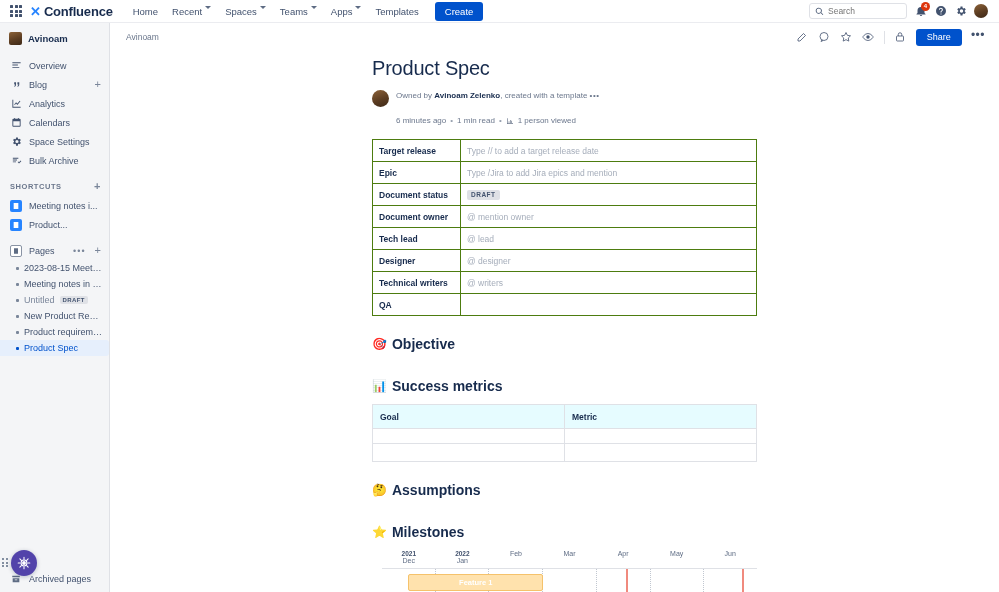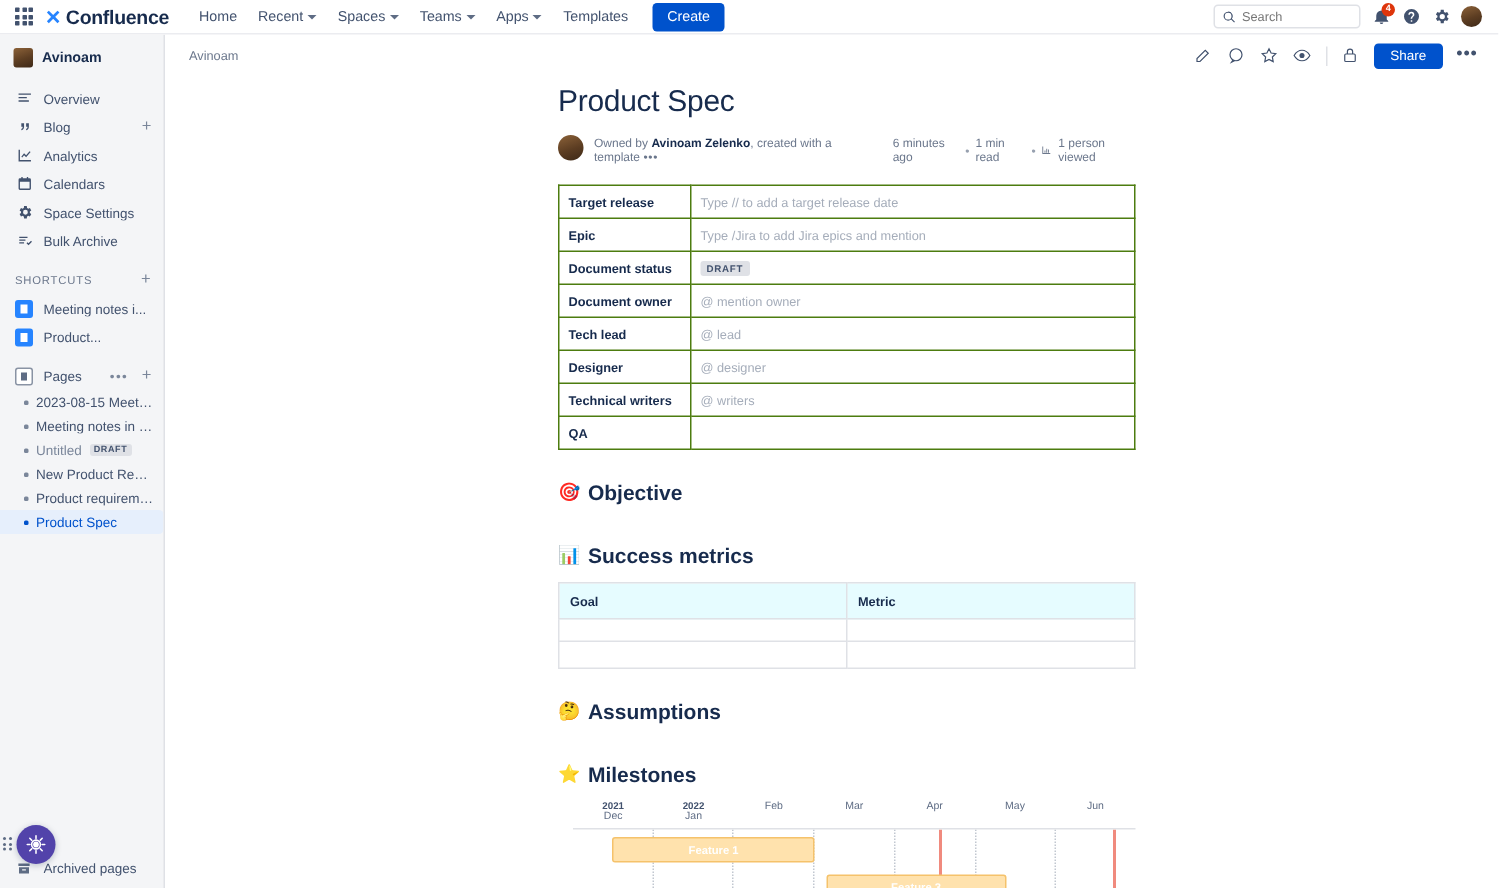--- a/index.html
+++ b/index.html
@@ -21,21 +21,21 @@
   }
   .appswitch { width: 16px; height: 16px; display: grid;
     grid-template-columns: repeat(3,3px); grid-template-rows: repeat(3,3px);
     gap: 1.5px; align-content: center; justify-content: center; cursor: pointer; }
   .appswitch i { background: #42526e; border-radius: 0.5px; display: block; width:3px; height:3px;}
   .logo { display: flex; align-items: center; margin-left: 6px; cursor: pointer; }
   .logo-mark { color: #2684ff; font-size: 13px; font-weight: 700; line-height: 1; margin-right: 3px; }
   .logo-text { font-size: 13px; font-weight: 700; color: #172b4d; letter-spacing: -0.2px; }
   .navitems { display: flex; align-items: center; margin-left: 14px; gap: 2px; }
   .navitem { font-size: 9.5px; color: #42526e; padding: 4px 6px; border-radius: 3px;
-    cursor: pointer; display: flex; align-items: center; gap: 3px; white-space: nowrap; }
+    cursor: pointer; display: flex; gap: 3px; white-space: nowrap; }
   .caret { width: 0; height: 0; border-left: 3px solid transparent;
     border-right: 3px solid transparent; border-top: 3.5px solid #5e6c84; display: inline-block; }
   .create-btn { background: #0052cc; color: #fff; font-size: 9.5px; font-weight: 500;
     padding: 4px 10px; border-radius: 3px; margin-left: 8px; cursor: pointer; border: none; }
   .nav-right { margin-left: auto; display: flex; align-items: center; gap: 7px; padding-right: 3px; }
   .searchbox { width: 98px; height: 16px; border: 1px solid #dfe1e6; border-radius: 3px;
     display: flex; align-items: center; padding: 0 5px; gap: 4px; background: #fff; cursor: text; }
   .searchbox input { border: none; outline: none; font-size: 8.5px; color: #7a869a;
     width: 100%; font-family: inherit; background: transparent; }
   .ico { width: 13px; height: 13px; display: inline-flex; align-items: center;
@@ -59,21 +59,21 @@
   .space-name { font-size: 9.5px; font-weight: 600; color: #172b4d; overflow: hidden;
     text-overflow: ellipsis; white-space: nowrap; }
   .snav { padding: 2px 0 0 0; }
   .snav-item { display: flex; align-items: center; gap: 7px; padding: 3.5px 8px 3.5px 10px;
     font-size: 9px; color: #42526e; cursor: pointer; position: relative; }
   .snav-item .sico { width: 12px; height: 12px; flex: none; display: flex;
     align-items: center; justify-content: center; }
   .snav-item .sico svg { width: 11px; height: 11px; fill: #42526e; }
   .snav-label { overflow: hidden; text-overflow: ellipsis; white-space: nowrap; flex: 1; }
   .plus { margin-left: auto; color: #7a869a; font-size: 11px; line-height: 1; cursor: pointer; }
-  .section-title { font-size: 7.5px; font-weight: 400; color: #6b778c; letter-spacing: 0.55px;
+  .section-title { font-size: 7.5px; font-weight: 700; color: #6b778c; letter-spacing: 0.55px;
     text-transform: uppercase; padding: 11px 8px 4px 10px; display: flex; align-items: center; }
   .pageicon-blue { width: 12px; height: 12px; border-radius: 2px; background: #2684ff;
     display: flex; align-items: center; justify-content: center; flex: none; }
   .pageicon-blue svg { width: 8px; height: 8px; fill: #fff; }
   .pageicon-grey { width: 12px; height: 12px; border: 1px solid #8993a4; border-radius: 2px;
     display: flex; align-items: center; justify-content: center; flex: none; background: #fff; }
   .pageicon-grey svg { width: 8px; height: 8px; fill: #5e6c84; }
   .dots { color: #7a869a; font-size: 9px; letter-spacing: 1px; margin-left: auto;
     padding-right: 2px; cursor: pointer; }
   .tree-item { display: flex; align-items: center; gap: 5px; padding: 3px 6px 3px 16px;
@@ -110,21 +110,21 @@
   .more-btn { font-size: 12px; color: #42526e; cursor: pointer; letter-spacing: 0.5px;
     line-height: 0.6; padding-bottom: 3px; }
 
   .doc { padding: 6px 0 0 262px; }
   .doc-inner { width: 385px; }
   .page-title { font-size: 20px; font-weight: 500; color: #172b4d; letter-spacing: -0.2px;
     margin-bottom: 10px; }
   .byline { display: flex; gap: 7px; align-items: flex-start; margin-bottom: 14px; }
   .byline-avatar { width: 17px; height: 17px; border-radius: 50%; flex: none;
     background: linear-gradient(160deg,#8c6239 0%,#5c3d22 55%,#3d2817 100%); }
-  .byline-lines { display: flex; flex-direction: row; gap: 16px; padding-top: 1px; }
+  .byline-lines { display: flex; flex-direction: column; gap: 16px; padding-top: 1px; }
   .byline-l1 { font-size: 8px; color: #6b778c; }
   .byline-l1 b { font-weight: 600; color: #172b4d; }
   .byline-dots { color: #6b778c; letter-spacing: 0.5px; cursor: pointer; }
   .byline-l2 { font-size: 8px; color: #6b778c; display: flex; align-items: center; gap: 4px; }
   .sep-dot { color: #97a0af; }
   .eye-mini { width: 8px; height: 8px; fill: #6b778c; vertical-align: -1px; }
 
   
   table.info { width: 100%; border-collapse: collapse; margin-bottom: 20px; table-layout: fixed; }
   table.info td { border: 1px solid #4d7c0f; height: 22px; padding: 3px 6px;

